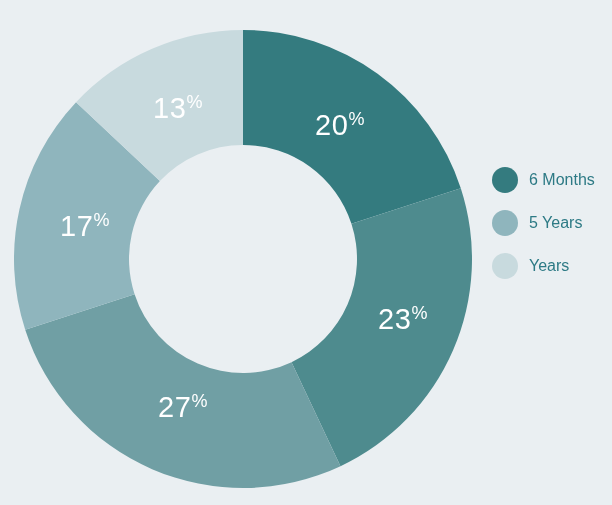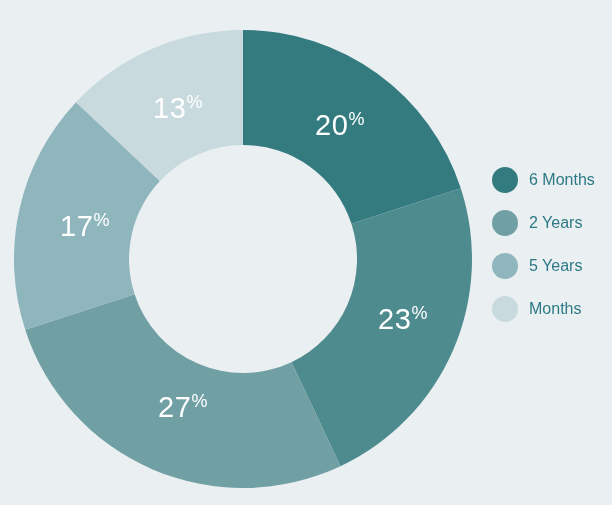--- a/index.html
+++ b/index.html
@@ -85,26 +85,22 @@
         <text x="178" y="118" text-anchor="middle" class="slice-label"><tspan>13</tspan><tspan class="slice-label-pct" dy="-10">%</tspan></text>
       </g>
   </svg>
 
   <div id="legend">
       <div class="legend-item">
         <span class="legend-dot" style="background: rgb(52, 123, 127);"></span>
         <span class="legend-label" style="color: rgb(45, 122, 133);">6 Months</span>
       </div>
       <div class="legend-item">
-        <span class="legend-dot" style="background: rgb(112, 159, 164);"></span>
-        <span class="legend-label" style="color: rgb(45, 122, 133);">2 Years</span>
-      </div>
-      <div class="legend-item">
         <span class="legend-dot" style="background: rgb(143, 181, 189);"></span>
         <span class="legend-label" style="color: rgb(45, 122, 133);">5 Years</span>
       </div>
       <div class="legend-item">
         <span class="legend-dot" style="background: rgb(200, 218, 222);"></span>
-        <span class="legend-label" style="color: rgb(45, 122, 133);">Months</span>
+        <span class="legend-label" style="color: rgb(45, 122, 133);">Years</span>
       </div>
     </div>
 
 </div>
 
 </body></html>

